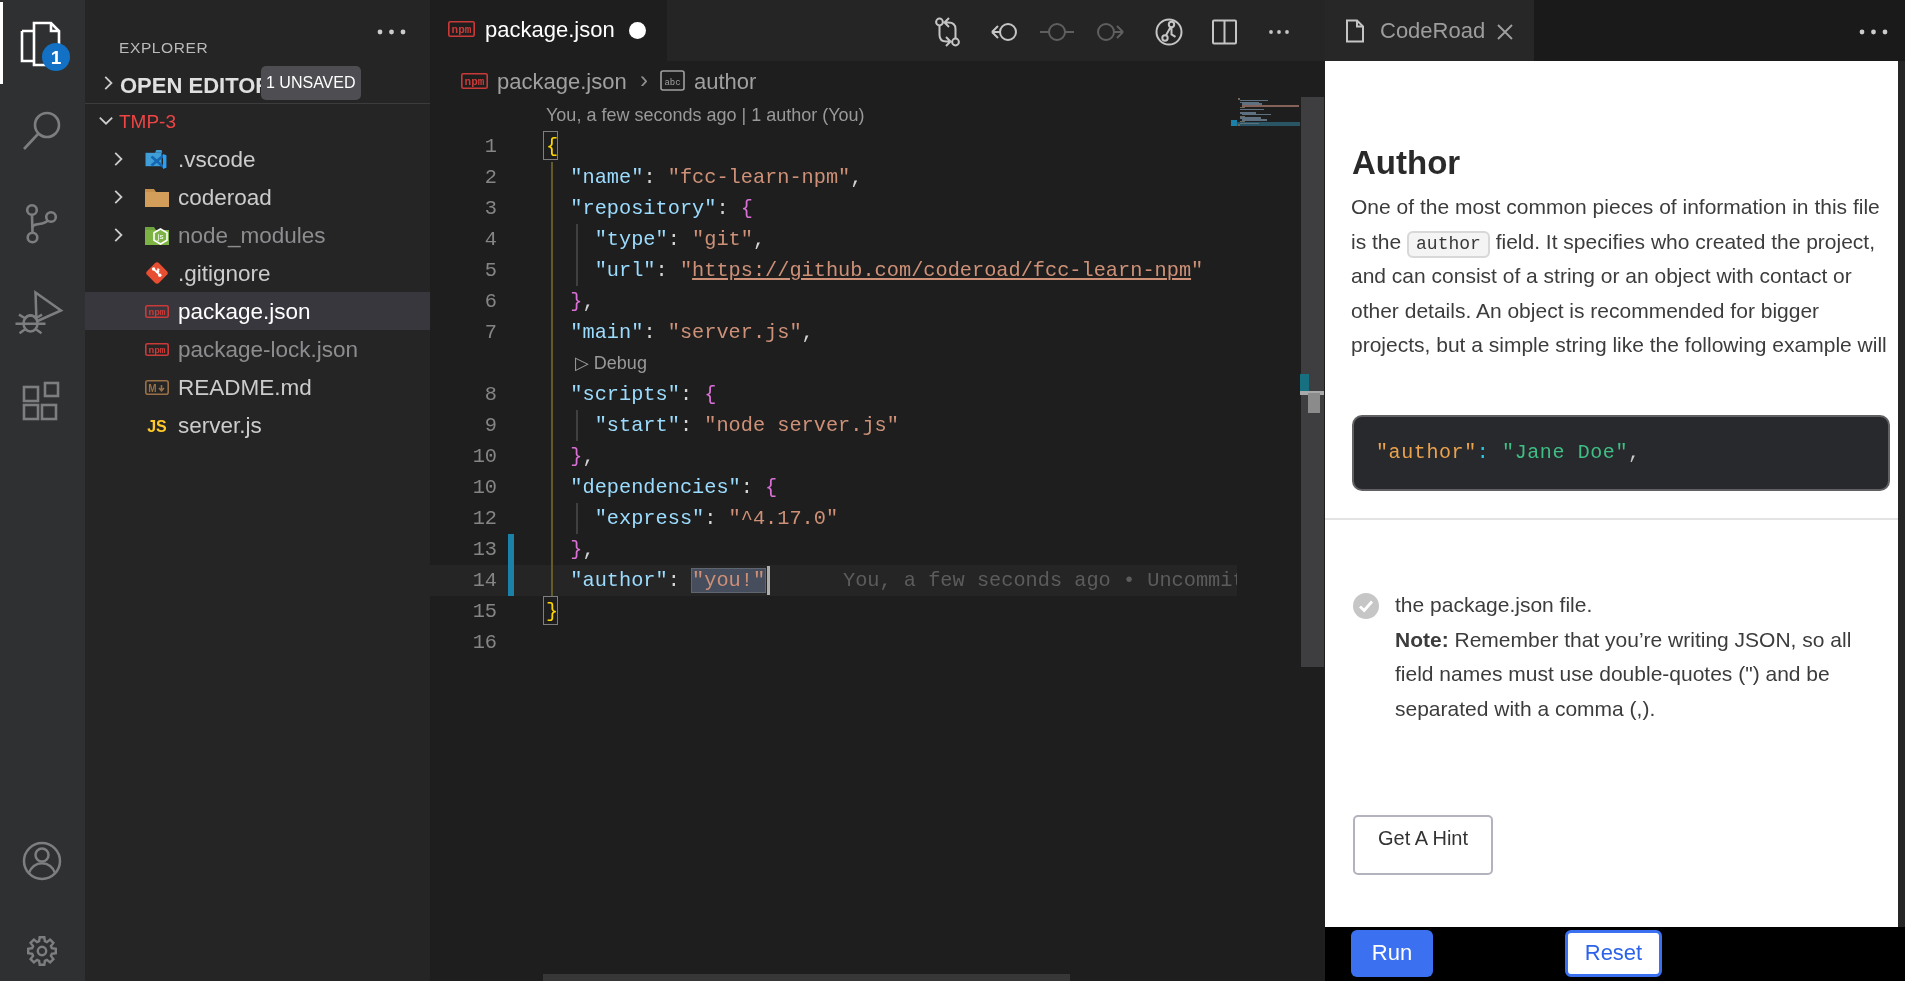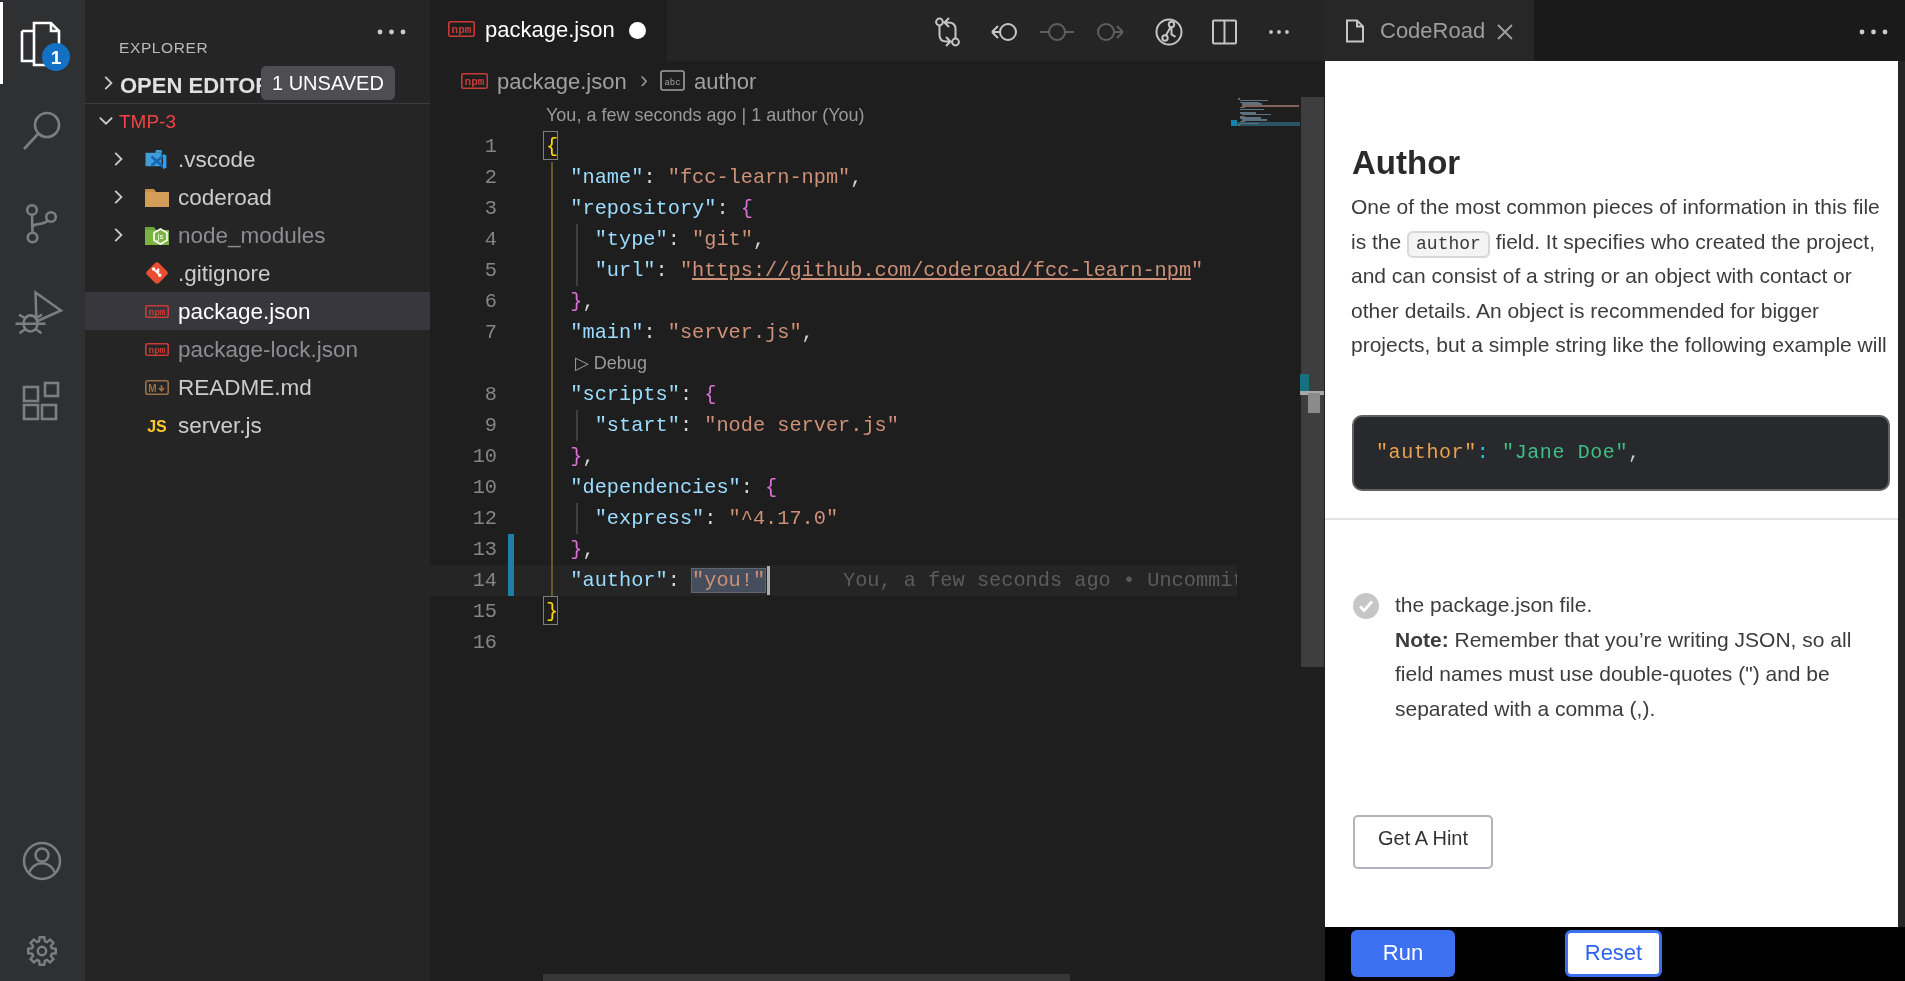--- a/index.html
+++ b/index.html
@@ -12,21 +12,21 @@
   #activitybar { left:0; top:0; width:85px; height:981px; background:#2f3032; }
   #activebar-ind { left:0; top:2px; width:3px; height:82px; background:#ffffff; }
   .aicon { position:absolute; left:0; width:85px; text-align:center; }
 
   
   #sidebar { left:85px; top:0; width:345px; height:981px; background:#252526; color:#cccccc; }
   #sb-title { position:absolute; left:34px; top:22px; font-size:15.5px; letter-spacing:0.6px; color:#bbbbbb;margin-top:17px; }
   #openeditors { position:absolute; left:0; top:62px; width:345px; height:42px; }
   #oe-label { position:absolute; left:35px; top:11px; font-weight:bold; font-size:22px; color:#e0e0e0; }
   #oe-badge { position:absolute; left:176px; top:4px; height:34px; background:#4d4d52; border-radius:5px;
-     color:#ffffff; font-size:20px; line-height:34px; padding:0 11px; }
+     color:#ffffff; font-size:16px; line-height:34px; padding:0 5px; }
   #sb-sep { position:absolute; left:0; top:103px; width:345px; height:1px; background:#3c3c3e; }
   .trow { position:absolute; left:0; width:345px; height:38px; font-size:22.5px; color:#cccccc; }
   .trow .lbl { position:absolute; left:93px; top:7px; }
   .chev { position:absolute; font-size:22px; color:#b8b8b8; }
   .ficon { position:absolute; left:59px; top:7px; width:26px; height:24px; }
   .dim { color:#8d8d90; }
 
   
   #editor { left:430px; top:0; width:895px; height:981px; background:#1e1e1e; }
   #tabbar { position:absolute; left:0; top:0; width:895px; height:61px; background:#252526; }
@@ -57,24 +57,24 @@
   #pauthor { position:absolute; left:27px; top:144px; font-size:33px; font-weight:bold; color:#2a2a2a; }
   .ptext { font-size:21px; color:#3c3c3c; line-height:34.6px; }
   #ppara { position:absolute; left:26px; top:190px; width:540px; }
   .chip { font-family:"Liberation Mono",monospace; font-size:18px; background:#f4f4f4;
       border:2px solid #d8d8d8; border-radius:6px; padding:1px 7px 2px; color:#383838; }
   #pcode { position:absolute; left:27px; top:415px; width:538px; height:76px; background:#28292c;
       border:2px solid #616164; border-radius:10px; }
   #pcode .ct { position:absolute; left:22px; top:24px; font-family:"Liberation Mono",monospace; font-size:20px; letter-spacing:0.6px; }
   #psep { position:absolute; left:0; top:518px; width:580px; height:2px; background:#e3e3e3; }
   #ptask { position:absolute; left:70px; top:588px; width:500px; }
-  #pbtn { position:absolute; left:28px; top:815px; width:140px; height:54px; border:2px solid #b3b3bd;
+  #pbtn { position:absolute; left:28px; top:815px; width:140px; height:60px; border:2px solid #b3b3bd;
       border-radius:5px; font-size:20px; color:#333333; text-align:center; line-height:43px; }
   #pbottom { position:absolute; left:0; top:927px; width:580px; height:54px; background:#000000; }
-  #brun { position:absolute; left:26px; top:3px; width:104px; height:47px; background:#3b70f0; border-radius:6px;
+  #brun { position:absolute; left:26px; top:3px; width:82px; height:47px; background:#3b70f0; border-radius:6px;
       color:#ffffff; font-size:22px; text-align:center; line-height:46px; }
   #breset { position:absolute; left:240px; top:3px; width:97px; height:47px; background:#ffffff;
       border:3px solid #3b70f0; border-radius:6px; color:#2d63ea; font-size:22px; text-align:center; line-height:40px; }
 </style>
 </head>
 <body>
 <div id="root">
   <div class="abs" id="editor">
     <div id="tabbar">
       <div id="tab1">

